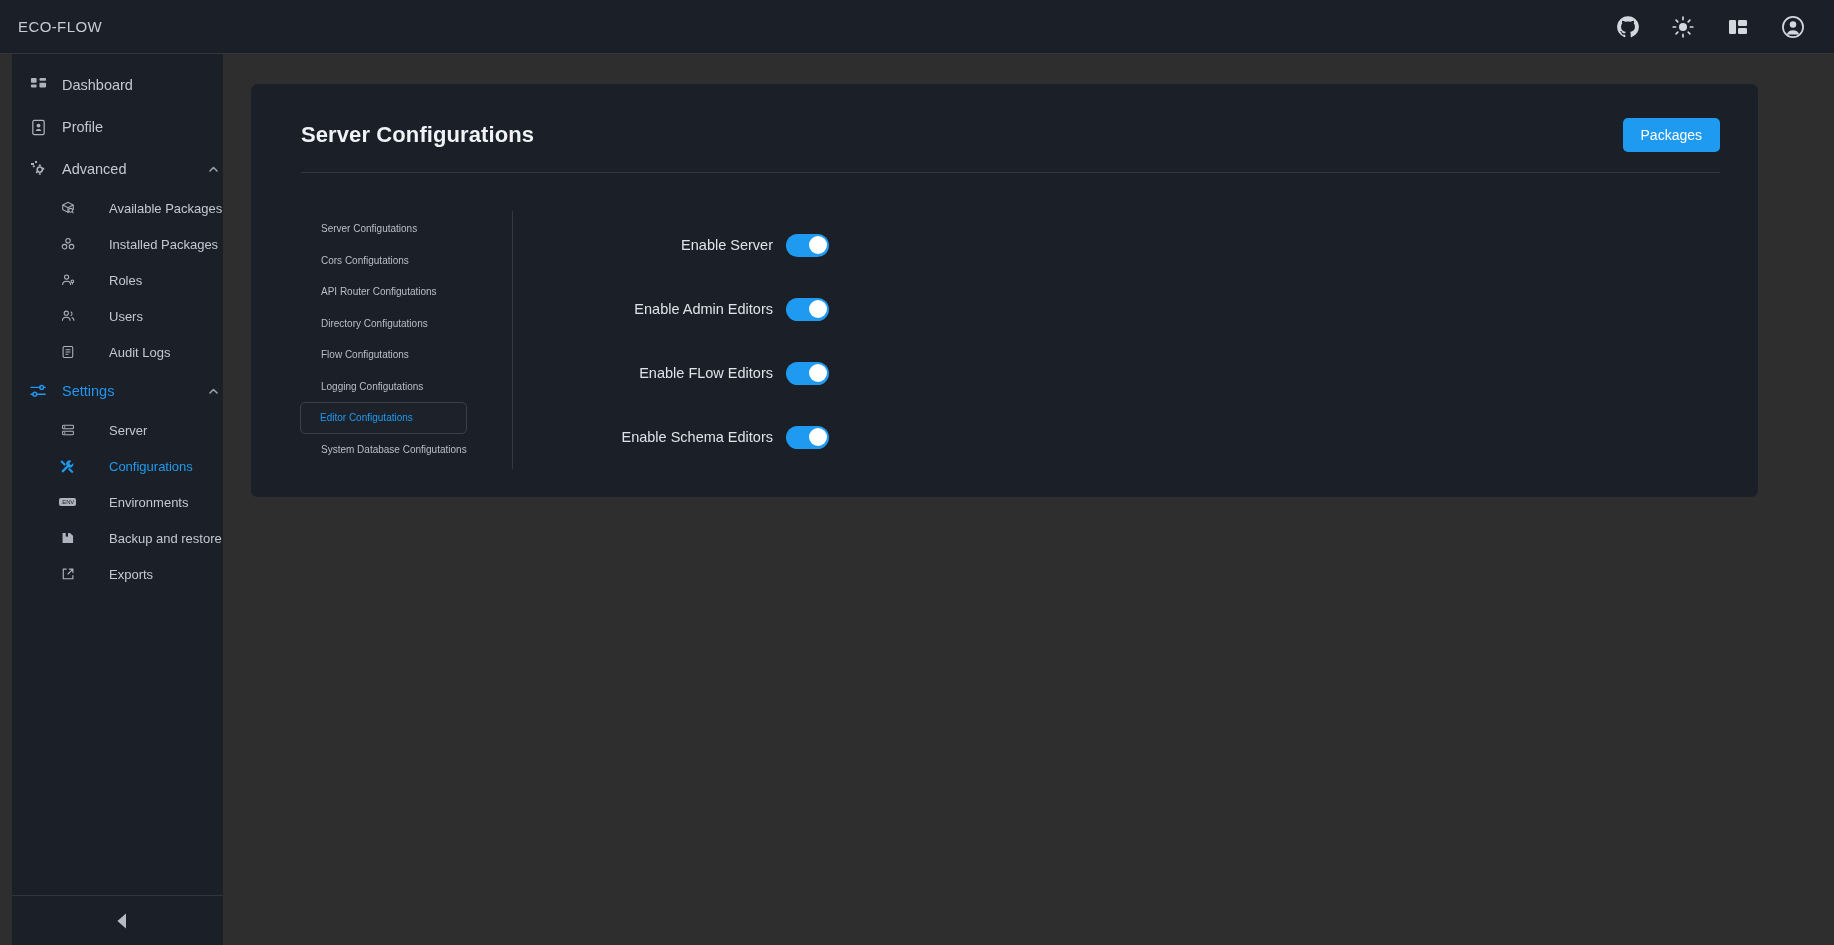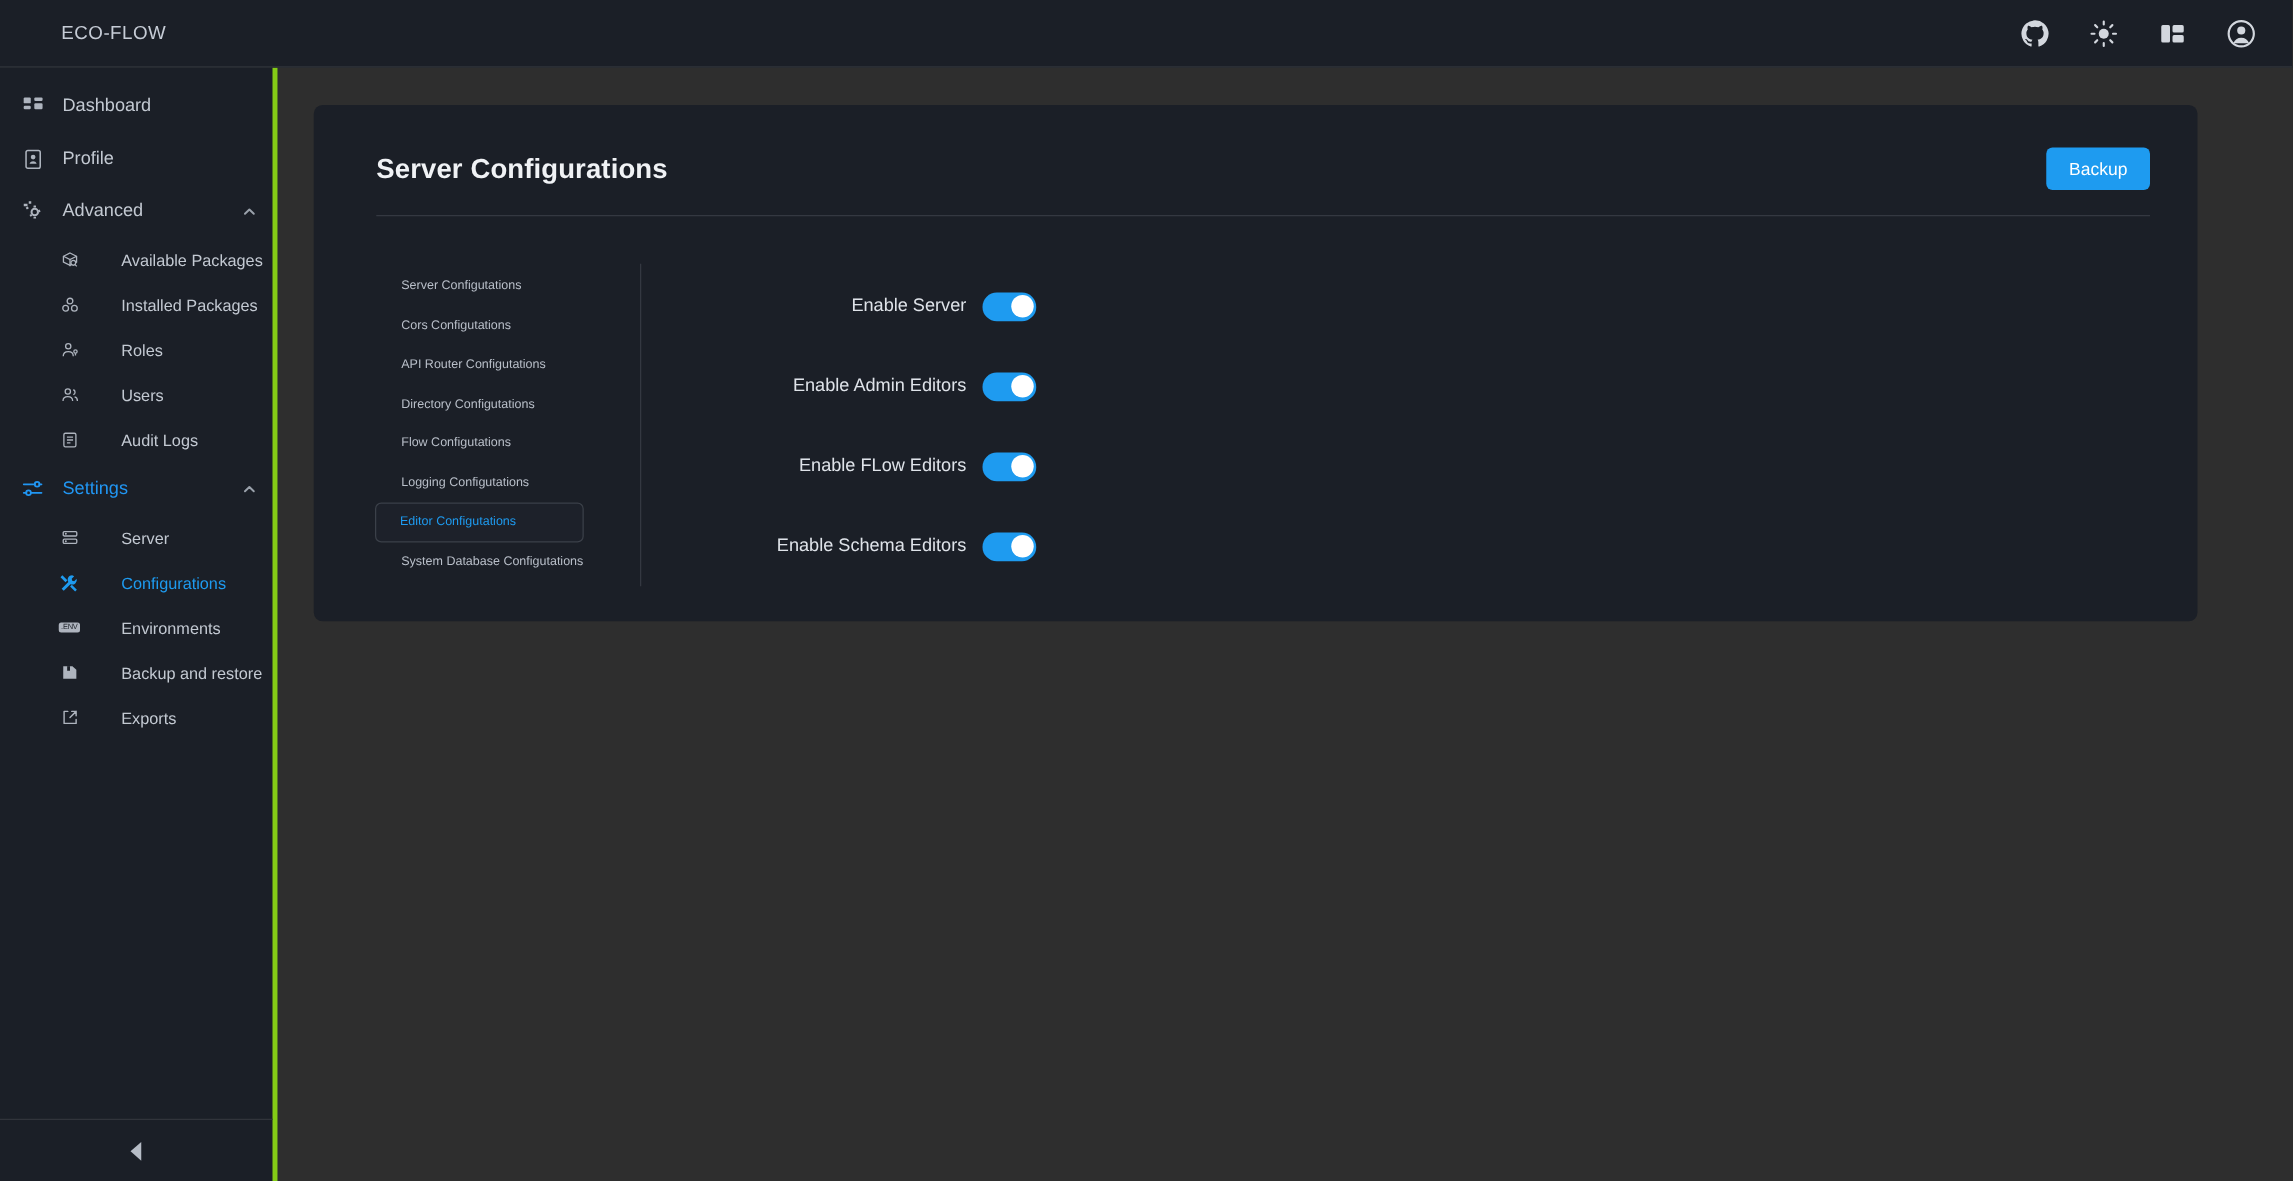--- a/index.html
+++ b/index.html
@@ -13,21 +13,20 @@
   body { position: relative; }
 
   
   .topbar {
     position: absolute; top: 0; left: 0;
     width: 1834px; height: 54px;
     background: #1b1f27;
     display: flex; align-items: center;
     border-bottom: 1px solid #31343b;
     z-index: 5;
-    padding-left: 31px;
   }
   .brand {
     color: #c6ccd6;
     font-size: 15px;
     letter-spacing: 0.4px;
     margin-left: 18px;
   }
   .topbar-spacer { flex: 1 1 auto; }
   .topbar-icons {
     display: flex; align-items: center;
@@ -39,24 +38,24 @@
     display: flex; align-items: center; justify-content: center;
     color: #d3d7de;
     cursor: pointer;
     background: none; border: none;
   }
   .icon-btn svg { display: block; }
 
   
   .sidebar {
     position: absolute;
-    top: 54px; left: 0;
+    top: 54px; left: 12px;
     width: 222px; height: 891px;
     background: #1b1f27;
-    border-right: 4px solid #84cc16;
+    border-right: 2px solid #84cc16;
     display: flex; flex-direction: column;
   }
   .nav-scroll { flex: 1 1 auto; padding-top: 10px; overflow: hidden; }
 
   .nav-item {
     display: flex; align-items: center;
     height: 42px;
     padding-left: 16px;
     padding-right: 12px;
     cursor: pointer;
@@ -450,21 +449,21 @@
     </div>
   </div>
 </div>
 
 <div class="main">
   <div class="card">
 
     <div class="card-head">
       <div class="card-title">Server Configurations</div>
       <div class="head-spacer"></div>
-      <button class="btn-confirm">Backup</button>
+      <button class="btn-confirm">Packages</button>
     </div>
 
     <div class="card-divider"></div>
 
     <div class="card-body">
 
       <div class="tablist">
         <div class="tab">Server Configutations</div>
         <div class="tab">Cors Configutations</div>
         <div class="tab">API Router Configutations</div>

